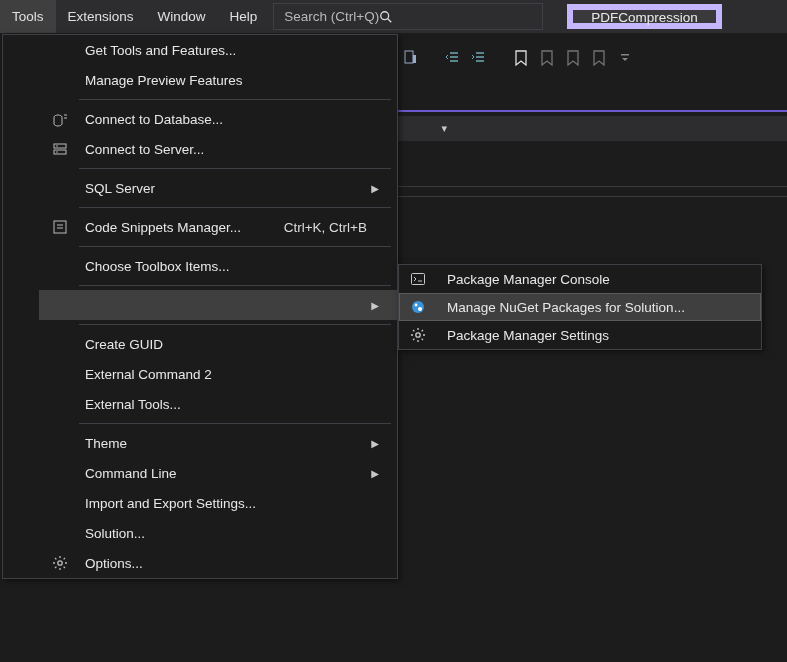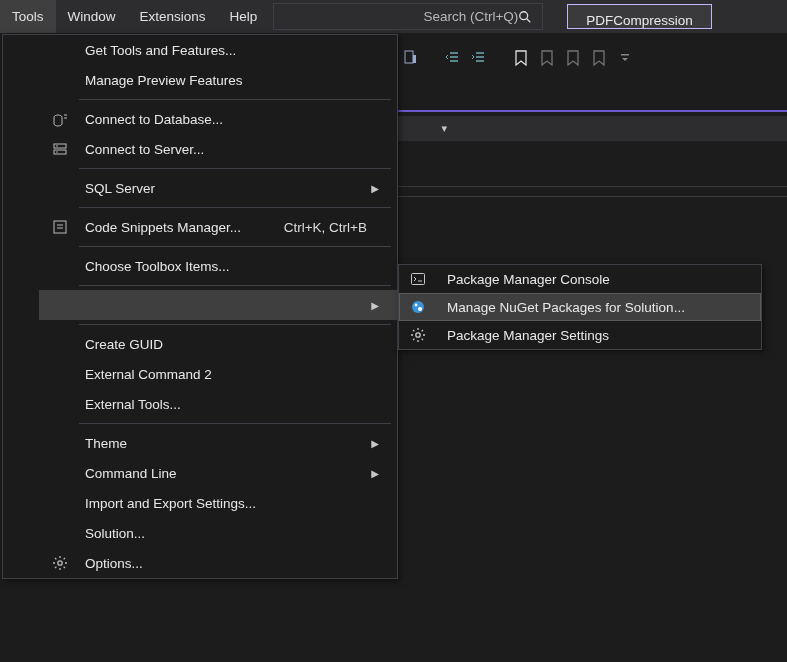--- a/index.html
+++ b/index.html
@@ -28,31 +28,31 @@
   .menu-item.open { background: #3f3f3f; }
   .search-box {
     margin-left: 4px;
     width: 270px;
     display: flex;
     align-items: center;
     padding: 0 10px;
     color: #b8b8b8;
     border: 1px solid #3f3f46;
     background: #2d2d30;
-    justify-content: flex-end;
+    justify-content: flex-start;
     margin-top: 3px; margin-bottom: 3px;
   }
   .solution-btn {
     margin-left: 24px;
     margin-top: 4px; margin-bottom: 4px;
     background: #3a3a3c;
-    border: 1px solid #c4b5fd;
+    border: 6px solid #c4b5fd;
     padding: 0 18px;
     display: flex;
-    align-items: flex-end;
+    align-items: flex-start;
     color: #eaeaea;
   }
   .toolbar {
     position: absolute;
     top: 38px;
     left: 400px;
     height: 40px;
     display: flex;
     align-items: center;
     gap: 4px;
@@ -144,22 +144,22 @@
     outline: 1px solid #5a5a5c;
     outline-offset: -1px;
   }
   svg { display: block; }
 </style>
 </head>
 <body>
 
 <div class="menubar">
   <div class="menu-item open">Tools</div>
+  <div class="menu-item">Extensions</div>
   <div class="menu-item">Window</div>
-  <div class="menu-item">Extensions</div>
   <div class="menu-item">Help</div>
   <div class="search-box">
     <span>Search (Ctrl+Q)</span>
     <span>
       <svg width="14" height="14" viewBox="0 0 16 16">
           <circle cx="6.5" cy="6.5" r="4.5" fill="none" stroke="#ddd" stroke-width="1.5"></circle>
           <line x1="10" y1="10" x2="14" y2="14" stroke="#ddd" stroke-width="1.5"></line>
         </svg>
     </span>
   </div>

